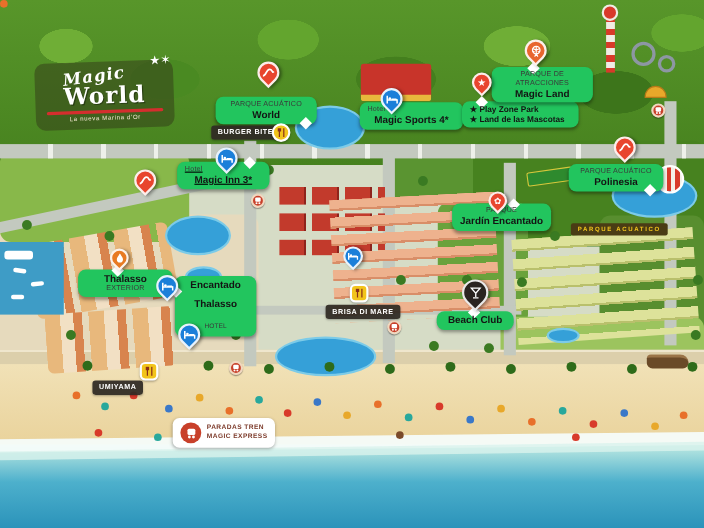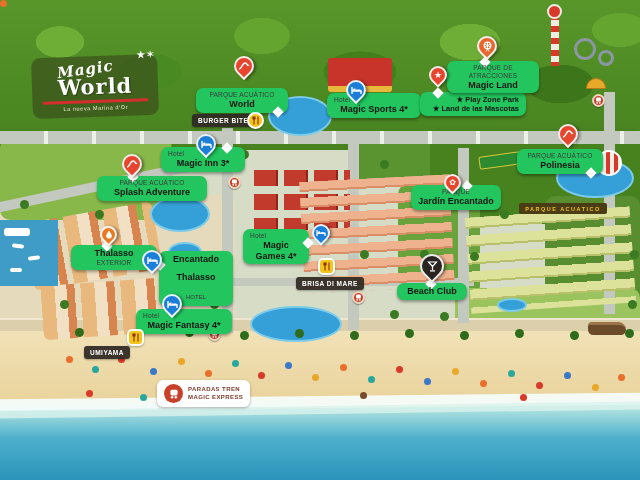--- a/index.html
+++ b/index.html
@@ -65,21 +65,21 @@
   .pin-blue{background:#1b7fd9;}
   .pin-red{background:#e8452e;}
   .pin-orange{background:#e8662e;}
   .pin-thal{background:#e87a22;}
   .pin-black{background:#2a2420;width:24px;height:24px;}
   .callout{background:#22c55e;border-radius:7px;padding:3px 7px;box-shadow:0 2px 3px rgba(0,0,0,.35);
     text-align:center;line-height:1.2;z-index:6;}
   .callout .cat{font-size:6.5px;color:#3a3a3a;display:block;letter-spacing:.2px;}
   .callout .nm{font-size:9px;font-weight:bold;color:#141414;display:block;}
   .callout .sm{font-size:6px;font-weight:normal;color:#3a3a3a;}
-  .callout .bl{font-size:7.5px;font-weight:bold;color:#141414;display:block;text-align:right;}
+  .callout .bl{font-size:7.5px;font-weight:bold;color:#141414;display:block;text-align:left;}
   .tail{position:absolute;width:8px;height:8px;background:#fff;transform:rotate(45deg);z-index:-1;}
   .badge{background:rgba(48,42,36,.94);color:#fff;font-size:6.5px;font-weight:bold;letter-spacing:.5px;
     padding:3px 6px;border-radius:3px;z-index:6;white-space:nowrap;box-shadow:0 1px 2px rgba(0,0,0,.3);}
   .food{width:17px;height:17px;border-radius:5px;background:#f2c41c;border:2px solid #fff;
     display:flex;align-items:center;justify-content:center;z-index:7;box-shadow:0 1px 2px rgba(0,0,0,.3);}
   .food.round{border-radius:50%;}
   .stop{width:13px;height:13px;border-radius:50%;background:#c8402a;border:2px solid #f0d8c0;
     display:flex;align-items:center;justify-content:center;z-index:5;box-shadow:0 1px 1px rgba(0,0,0,.35);}
   .legendbox{background:#fff;border-radius:6px;padding:4px 7px;display:flex;align-items:center;gap:5px;
     box-shadow:0 1px 3px rgba(0,0,0,.3);z-index:8;}
@@ -265,63 +265,48 @@
   <div class="abs callout" style="left:420px;top:92px;width:106px;">
     <span class="bl">★ Play Zone Park</span>
     <span class="bl">★ Land de las Mascotas</span>
     <span class="tail" style="left:14px;top:-3px;"></span>
   </div>
   <div class="abs callout" style="left:447px;top:61px;width:92px;">
     <span class="cat">PARQUE DE ATRACCIONES</span>
     <span class="nm">Magic Land</span>
     <span class="tail" style="left:34px;top:-3px;"></span>
   </div>
-  <div class="abs callout" style="left:161px;top:147px;width:84px;">
+  <div class="abs callout" style="left:161px;top:147px;width:84px;text-decoration:underline;">
     <span class="cat" style="text-align:left;">Hotel</span>
     <span class="nm">Magic Inn 3*</span>
     <span class="tail" style="right:14px;top:-3px;"></span>
-  </div>
-  <div class="abs callout" style="left:97px;top:176px;width:110px;">
-    <span class="cat">PARQUE ACUÁTICO</span>
-    <span class="nm">Splash Adventure</span>
-    <span class="tail" style="left:32px;top:-3px;"></span>
   </div>
   <div class="abs callout" style="left:411px;top:185px;width:90px;">
     <span class="cat">PARQUE</span>
     <span class="nm">Jardín Encantado</span>
     <span class="tail" style="right:30px;top:-3px;"></span>
   </div>
   <div class="abs callout" style="left:517px;top:149px;width:86px;">
     <span class="cat">PARQUE ACUÁTICO</span>
     <span class="nm">Polinesia</span>
     <span class="tail" style="right:8px;bottom:-3px;"></span>
-  </div>
-  <div class="abs callout" style="left:243px;top:229px;width:66px;">
-    <span class="cat" style="text-align:left;">Hotel</span>
-    <span class="nm">Magic Games 4*</span>
-    <span class="tail" style="right:-3px;top:10px;"></span>
   </div>
   <div class="abs callout" style="left:71px;top:245px;width:86px;">
     <span class="nm">Thalasso</span>
     <span class="cat">EXTERIOR</span>
     <span class="tail" style="left:32px;top:-3px;"></span>
   </div>
   <div class="abs callout" style="left:159px;top:251px;width:74px;">
     <span class="nm">Encantado</span>
     <span class="nm" style="display:inline;">Thalasso</span>
     <span class="sm">HOTEL</span>
     <span class="tail" style="left:-3px;top:10px;"></span>
   </div>
   <div class="abs callout" style="left:397px;top:283px;width:70px;">
     <span class="nm">Beach Club</span>
-    <span class="tail" style="left:30px;top:-3px;"></span>
-  </div>
-  <div class="abs callout" style="left:136px;top:309px;width:96px;">
-    <span class="cat" style="text-align:left;">Hotel</span>
-    <span class="nm">Magic Fantasy 4*</span>
     <span class="tail" style="left:30px;top:-3px;"></span>
   </div>
 
   <div class="abs badge" style="left:192px;top:114px;">BURGER BITES</div>
   <div class="abs food round" style="left:247px;top:112px;">
     <svg width="8" height="9" viewBox="0 0 8 9">
         <path d="M2 .5v8M6 .5v8M1 .5v2.5h2V.5" stroke="#8a3018" stroke-width="1.1" fill="none"></path>
       </svg>
   </div>
   <div class="abs food" style="left:318px;top:258px;">

